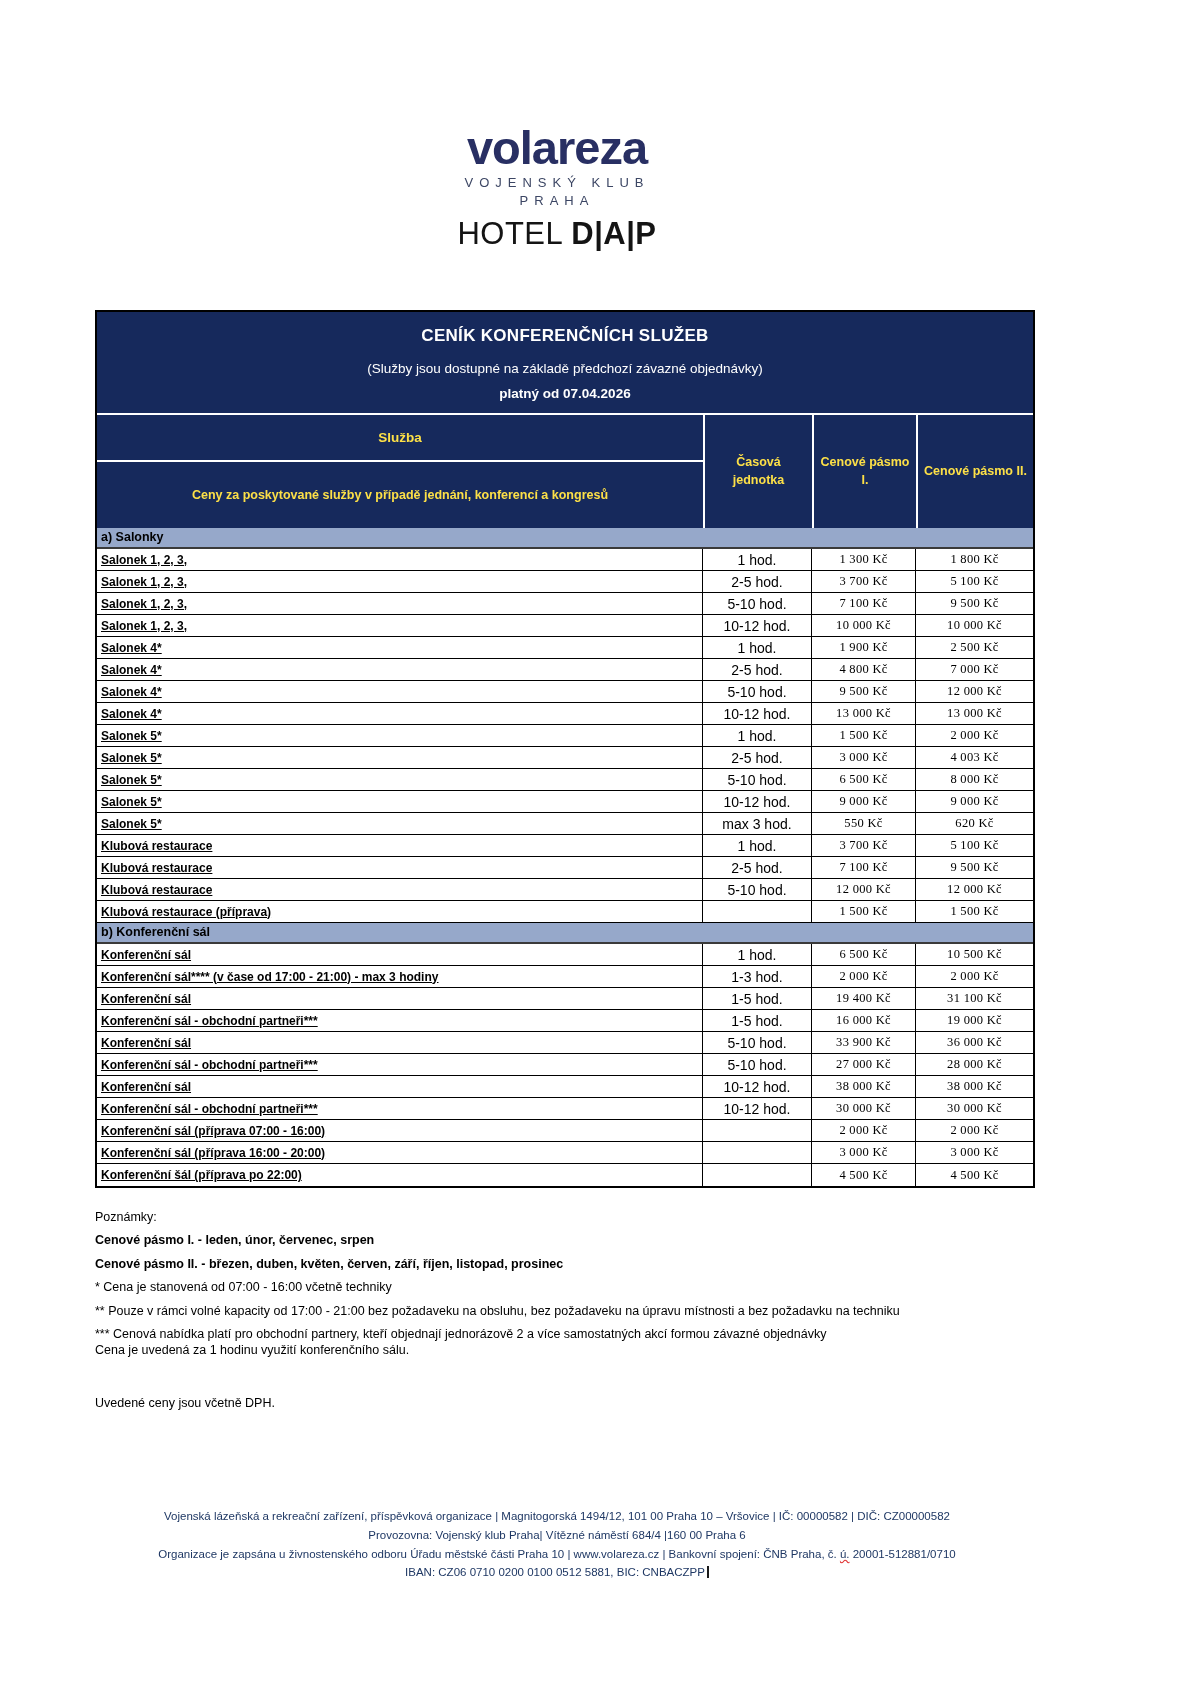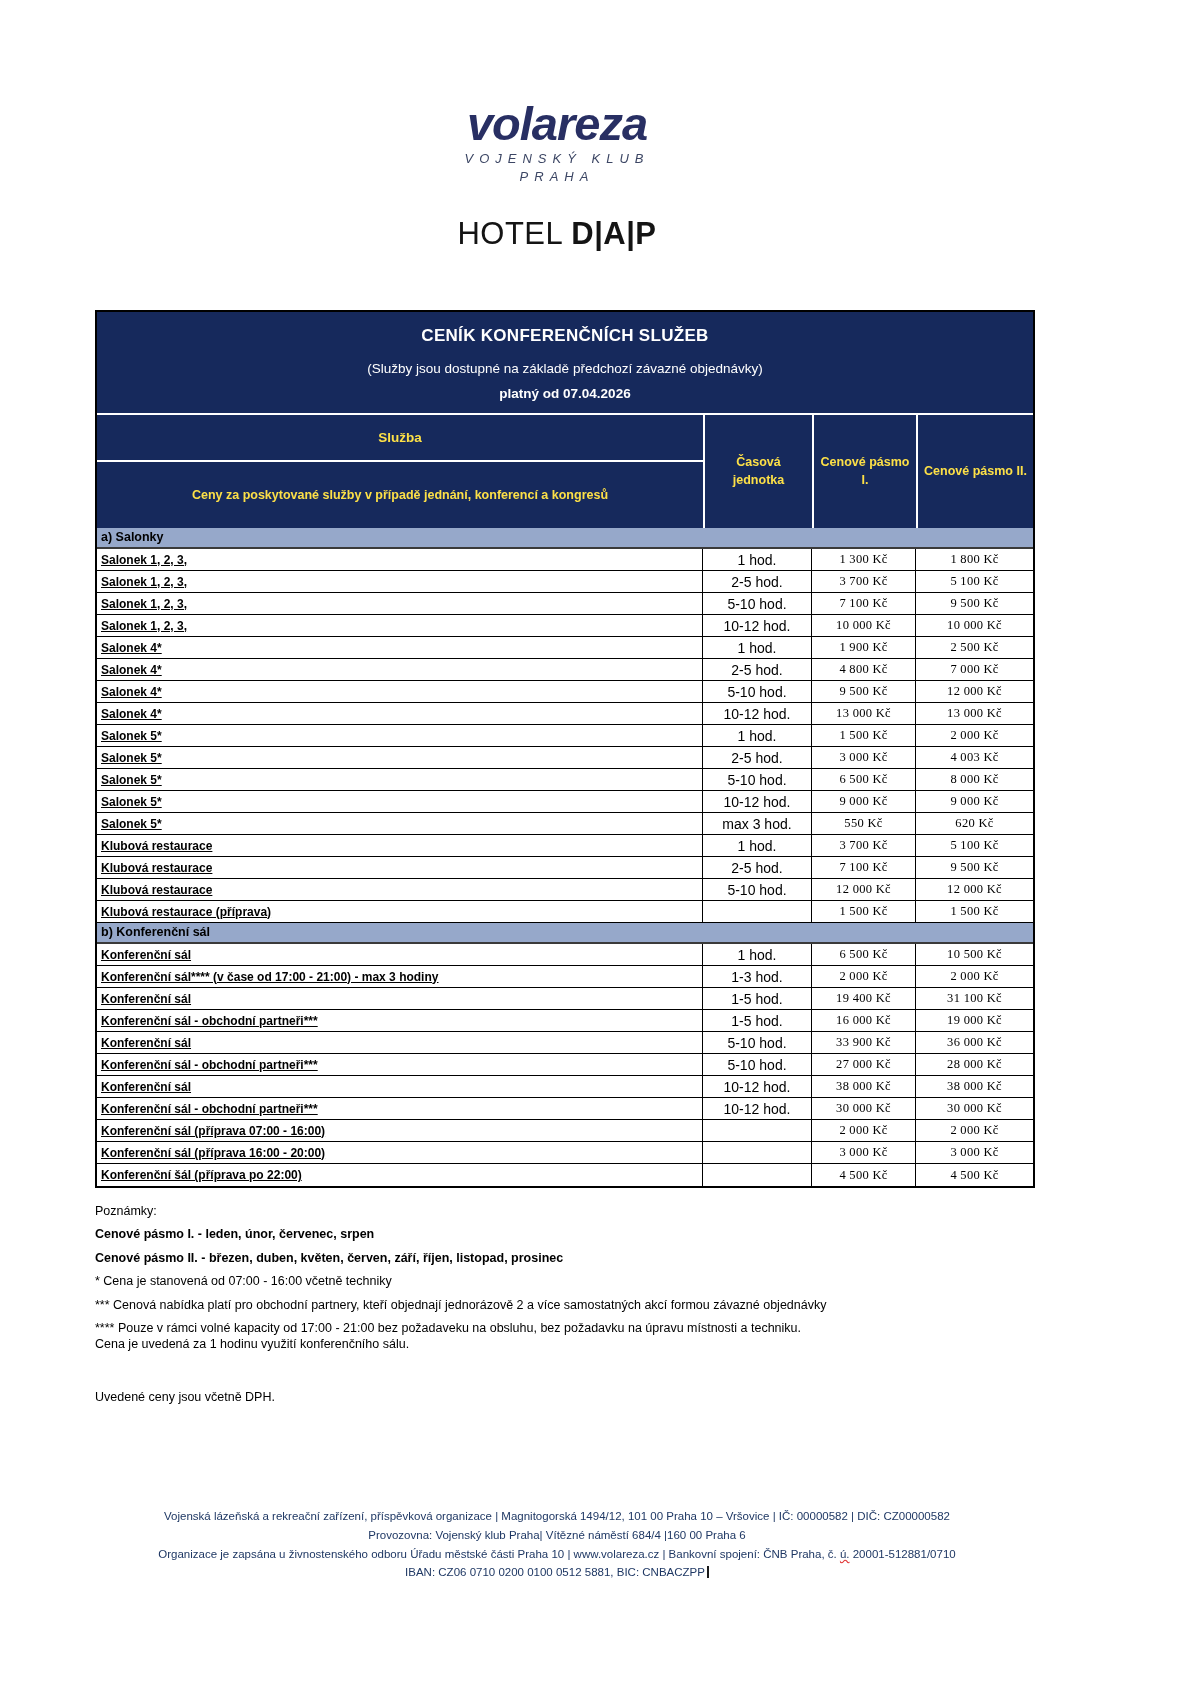--- a/index.html
+++ b/index.html
@@ -3,21 +3,21 @@
 <meta charset="utf-8">
 <style>
   html,body{margin:0;padding:0;}
   body{
     width:1190px;height:1684px;background:#fff;position:relative;overflow:hidden;
     font-family:"Liberation Sans", sans-serif;color:#000;
     -webkit-font-smoothing:antialiased;
   }
   .center-wrap{position:absolute;left:0;width:1114px;text-align:center;}
   
-  .brand{top:100px;font-style:italic;}
+  .brand{top:124px;}
   .logo{font-size:47px;font-weight:800;color:var(--logo_navy);letter-spacing:-1px;line-height:1;}
   .logo-sub{font-size:13px;letter-spacing:6px;color:var(--logo_sub);margin-top:4px;}
   .logo-sub.praha{margin-top:3px;}
   
   .hotel{top:216px;font-size:31px;color:#141414;letter-spacing:0.5px;}
   .hotel .b{font-weight:700;}
   
   .content{position:absolute;top:310px;left:95px;width:940px;}
   *{box-sizing:border-box;}
   .pricetable{border:2px solid #000;width:940px;}
@@ -33,21 +33,21 @@
   
   .band{background:var(--band);font-weight:700;font-size:12.5px;height:21px;line-height:18px;padding-left:4px;border-bottom:2px solid #3a3a3a;}
   .row{display:grid;grid-template-columns:606px 109px 104px 117px;height:22px;border-bottom:1px solid #000;background:#fff;}
   .t-body .row:last-child{border-bottom:none;}
   .cell{display:flex;align-items:center;overflow:hidden;white-space:nowrap;}
   .cell.service{padding-left:4px;font-weight:700;font-size:12px;border-right:1px solid #000;text-decoration:underline;}
   .cell.time{justify-content:center;font-size:14px;border-right:1px solid #000;}
   .cell.price{justify-content:center;font-family:"Liberation Serif", serif;font-size:12.5px;border-right:1px solid #000;letter-spacing:0.3px;}
   .cell.price.last{border-right:none;}
   
-  .notes{margin-top:16px;font-size:12.5px;line-height:1.15;}
+  .notes{margin-top:22px;font-size:12.5px;line-height:1.15;}
   .note{margin-top:9px;}
   .note.bold{font-weight:700;}
   .note.cont{margin-top:2px;}
   .note.vat{margin-top:38px;}
   
   .footer{top:1510px;color:var(--footer_text);font-size:11.5px;line-height:1.2;}
   .f-line{margin-bottom:5px;}
   .wavy{text-decoration:underline;text-decoration-style:wavy;text-decoration-color:var(--accent_red);text-decoration-skip-ink:none;}
   .caret{display:inline-block;width:0;height:12px;border-left:2px solid #1a1a1a;margin-left:2px;vertical-align:-2px;}
 </style>
@@ -253,22 +253,22 @@
           </div>
         </div>
     </div>
 
     <div class="notes">
       <div class="note">Poznámky:</div>
       <div id="notes-list">
           <div class="note bold">Cenové pásmo I. - leden, únor, červenec, srpen</div>
           <div class="note bold">Cenové pásmo II. - březen, duben, květen, červen, září, říjen, listopad, prosinec</div>
           <div class="note">* Cena je stanovená od 07:00 - 16:00 včetně techniky</div>
+          <div class="note">** Pouze v rámci volné kapacity od 17:00 - 21:00 bez požadaveku na obsluhu, bez požadaveku na úpravu místnosti a bez požadavku na techniku</div>
           <div class="note">*** Cenová nabídka platí pro obchodní partnery, kteří objednají jednorázově 2 a více samostatných akcí formou závazné objednávky</div>
-          <div class="note">**** Pouze v rámci volné kapacity od 17:00 - 21:00 bez požadaveku na obsluhu, bez požadavku na úpravu  místnosti a techniku.</div>
           <div class="note cont">Cena je uvedená za 1 hodinu využití konferenčního sálu.</div>
         </div>
       <div class="note vat">Uvedené ceny jsou včetně DPH.</div>
     </div>
   </div>
 
   <div class="center-wrap footer">
     <div class="f-line">Vojenská lázeňská a rekreační zařízení, příspěvková organizace | Magnitogorská 1494/12, 101 00 Praha 10 – Vršovice | IČ: 00000582 | DIČ: CZ00000582</div>
     <div class="f-line">Provozovna: Vojenský klub Praha| Vítězné náměstí 684/4 |160 00 Praha 6</div>
     <div class="f-line"><span>Organizace je zapsána u živnostenského odboru Úřadu městské části Praha 10 | www.volareza.cz | Bankovní spojení: ČNB Praha, č. </span><span class="wavy">ú.</span><span> 20001-512881/0710</span></div>

